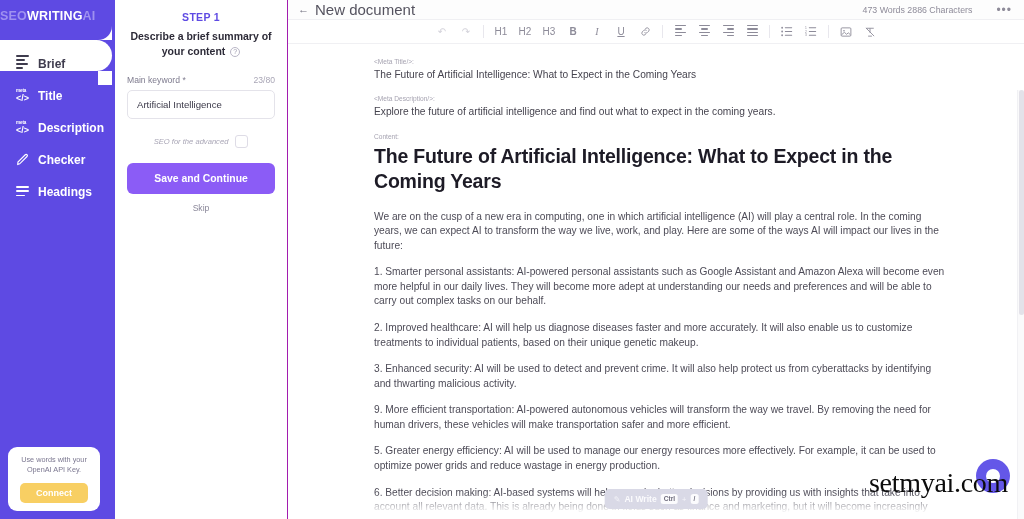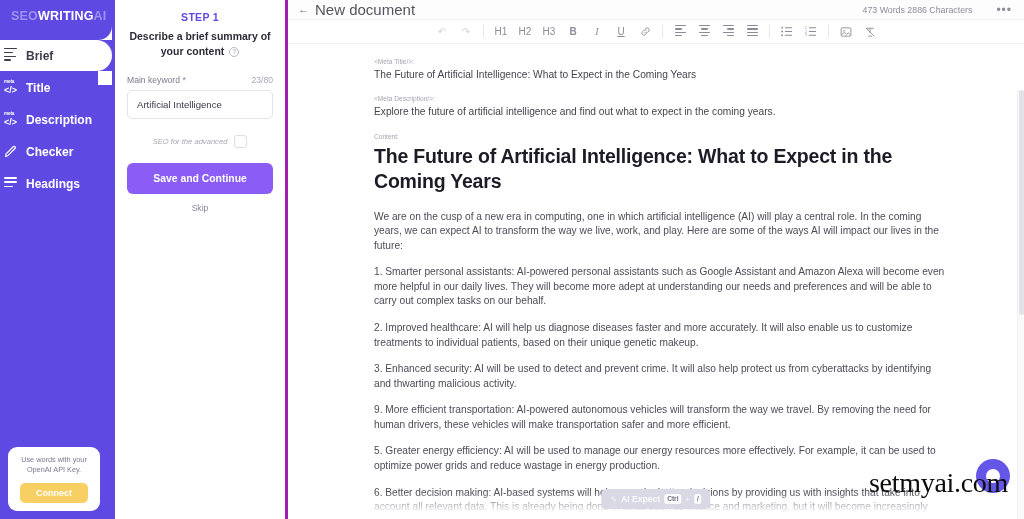--- a/index.html
+++ b/index.html
@@ -15,31 +15,30 @@
   .sidebar {
     width: 115px; height: 519px;
     background: #5e4ae3;
     position: relative;
     flex: 0 0 115px;
     display: flex; flex-direction: column;
   }
   .logo-wrap {
     height: 32px;
     display: flex; align-items: center;
-    padding-left: 11px;
   }
   .logo { font-size: 12.5px; letter-spacing: .2px; white-space: nowrap; }
   .logo .dim { color: #9f91f0; font-weight: 700; }
   .logo .bright { color: #ffffff; font-weight: 700; }
 
   .nav { margin-top: 8px; display: flex; flex-direction: column; }
   .nav-item {
     height: 31px;
-    display: flex; align-items: center;
-    padding-left: 4px;
+    display: flex; align-items: flex-end;
+    padding-left: 16px;
     color: #ffffff;
     font-size: 12px; font-weight: 700;
     position: relative;
     margin-bottom: 1px;
   }
   .nav-item .ico { width: 22px; display: flex; align-items: center; justify-content: flex-start; }
   .nav-item.active {
     background: #ffffff;
     color: #3f3c4e;
     border-top-right-radius: 16px;
@@ -96,21 +95,21 @@
     font-size: 9px; font-weight: 700;
     border: none; border-radius: 5px;
     padding: 5px 0; cursor: pointer;
   }
 
   
   .steppanel {
     width: 173px; flex: 0 0 173px;
     background: #ffffff;
     padding: 8px 12px 0;
-    border-right: 3px solid #a21caf;
+    border-right: 1px solid #a21caf;
     height: 519px;
   }
   .step-label {
     text-align: center; color: #5e4ae3;
     font-size: 10.5px; font-weight: 700; letter-spacing: .3px;
     margin-top: 3px;
   }
   .step-title {
     text-align: center; color: #2d2b38;
     font-size: 10.5px; font-weight: 700; line-height: 1.45;
@@ -477,21 +476,21 @@
         <p class="doc-p">2. Improved healthcare: AI will help us diagnose diseases faster and more accurately. It will also enable us to customize treatments to individual patients, based on their unique genetic makeup.</p>
         <p class="doc-p">3. Enhanced security: AI will be used to detect and prevent crime. It will also help protect us from cyberattacks by identifying and thwarting malicious activity.</p>
         <p class="doc-p">9. More efficient transportation: AI-powered autonomous vehicles will transform the way we travel. By removing the need for human drivers, these vehicles will make transportation safer and more efficient.</p>
         <p class="doc-p">5. Greater energy efficiency: AI will be used to manage our energy resources more effectively. For example, it can be used to optimize power grids and reduce wastage in energy production.</p>
         <p class="doc-p">6. Better decision making: AI-based systems will help us make better decisions by providing us with insights that take into account all relevant data. This is already being done in fields such as finance and marketing, but it will become increasingly common in other areas as well.</p>
       </div>
       <div class="fade-bottom"></div>
 
       <div class="ai-write">
         <span class="pen">✎</span>
-        <span class="lbl">AI Expect</span>
+        <span class="lbl">AI Write</span>
         <span class="kbd">Ctrl</span>
         <span class="plus">+</span>
         <span class="kbd">/</span>
       </div>
 
       <div class="scrollbar-track">
         <div class="scrollbar-thumb"></div>
       </div>
     </div>
 

